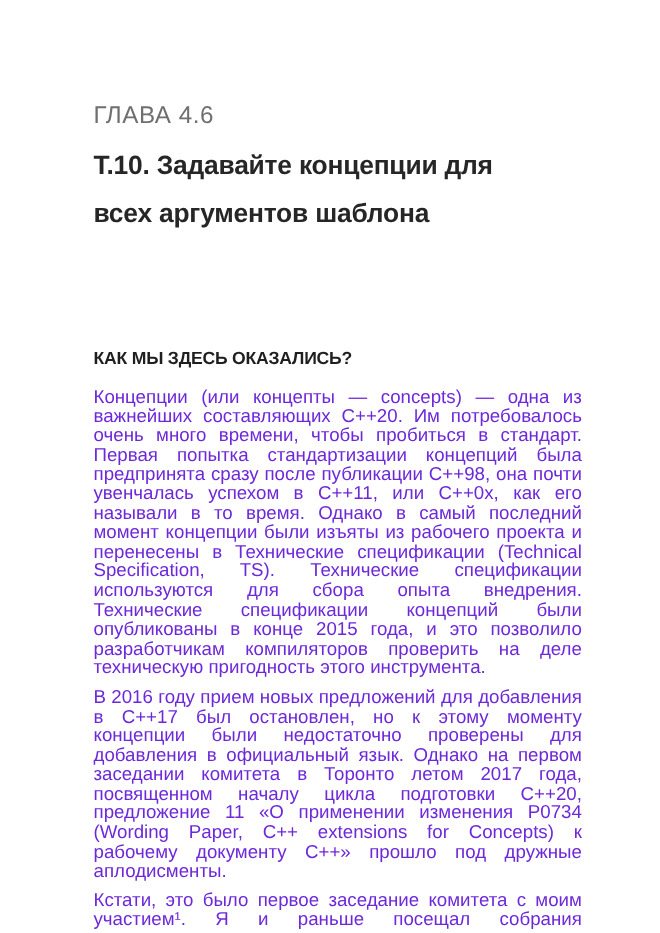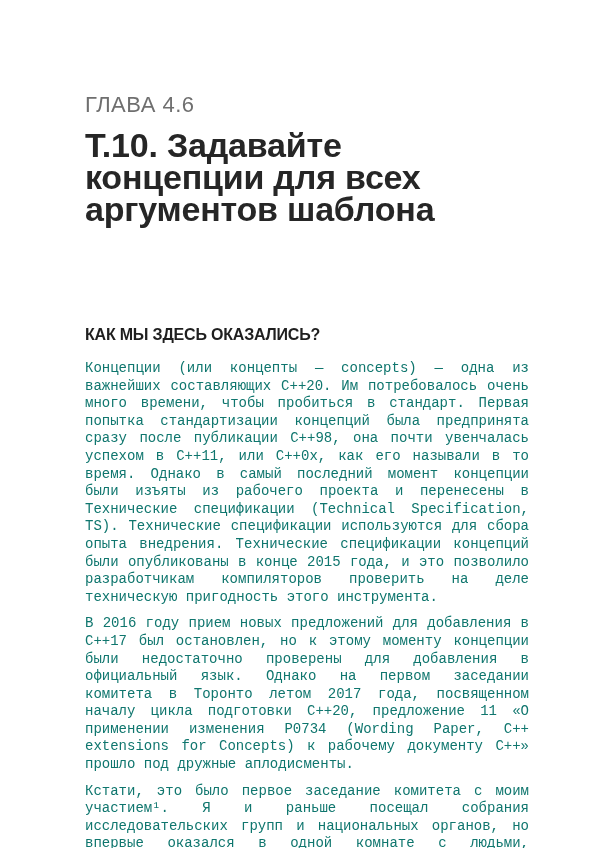--- a/index.html
+++ b/index.html
@@ -26,41 +26,41 @@
     font-size: 22px;
     line-height: 25px;
     letter-spacing: 0.5px;
     color: #6f6f6f;
   }
   .title {
     margin: 12px 0 0 0;
     max-width: 414px;
     font-family: "Liberation Sans", sans-serif;
     font-weight: bold;
-    font-size: 34px;
-    line-height: 32px;
+    font-size: 24px;
+    line-height: 44px;
     letter-spacing: -0.2px;
     color: #262626;
   }
   .section-heading {
     margin: 99px 0 0 0;
     font-family: "Liberation Sans", sans-serif;
     font-weight: bold;
     font-size: 16px;
     line-height: 22px;
     letter-spacing: -0.2px;
     color: #1f1f1f;
   }
   .body-para {
     margin: 0 0 9px 0;
-    font-family: Liberation Mono, monospace;
-    font-size: 14px;
+    font-family: Liberation Sans, sans-serif;
+    font-size: 17px;
     line-height: 17.6px;
     text-align: justify;
-    color: #0f766e;
+    color: #6d28d9;
   }
   .body-para.first {
     margin-top: 14px;
   }
   .footnote-rule {
     margin-top: 8px;
     width: 96px;
     height: 0;
     border: none;
     border-top: 2px solid #1c1c1c;

